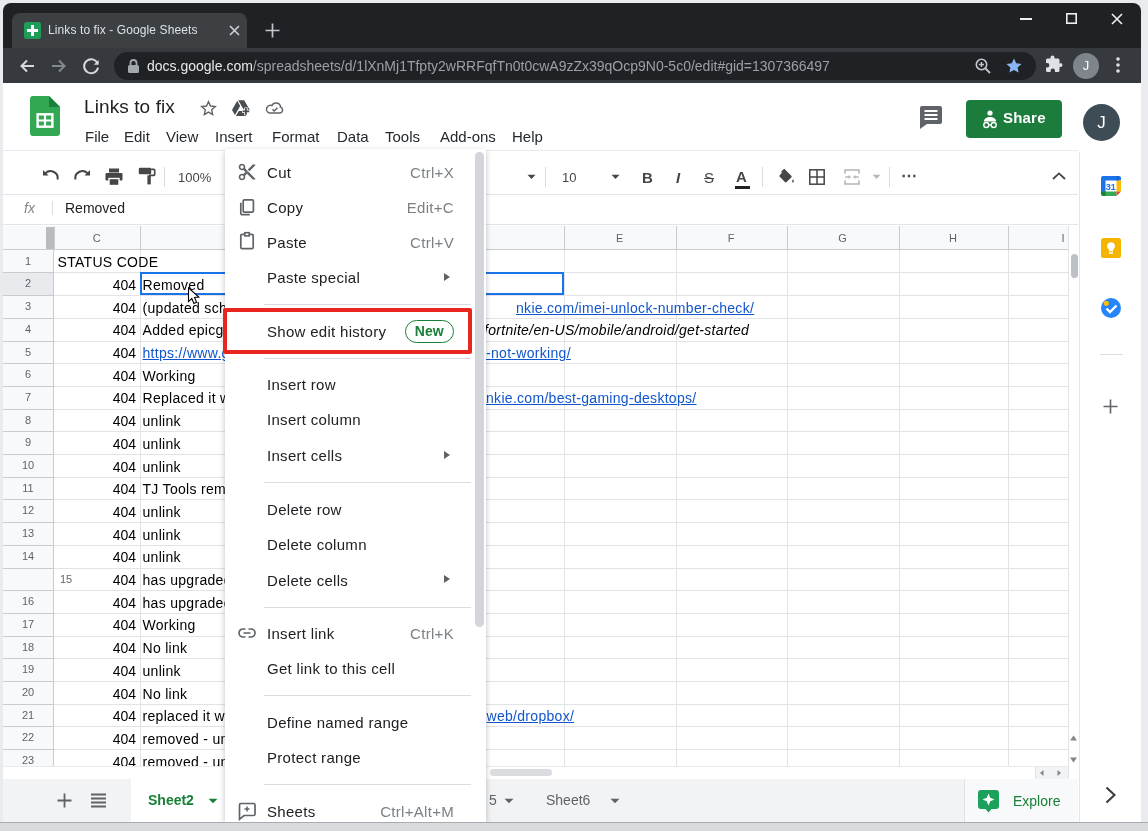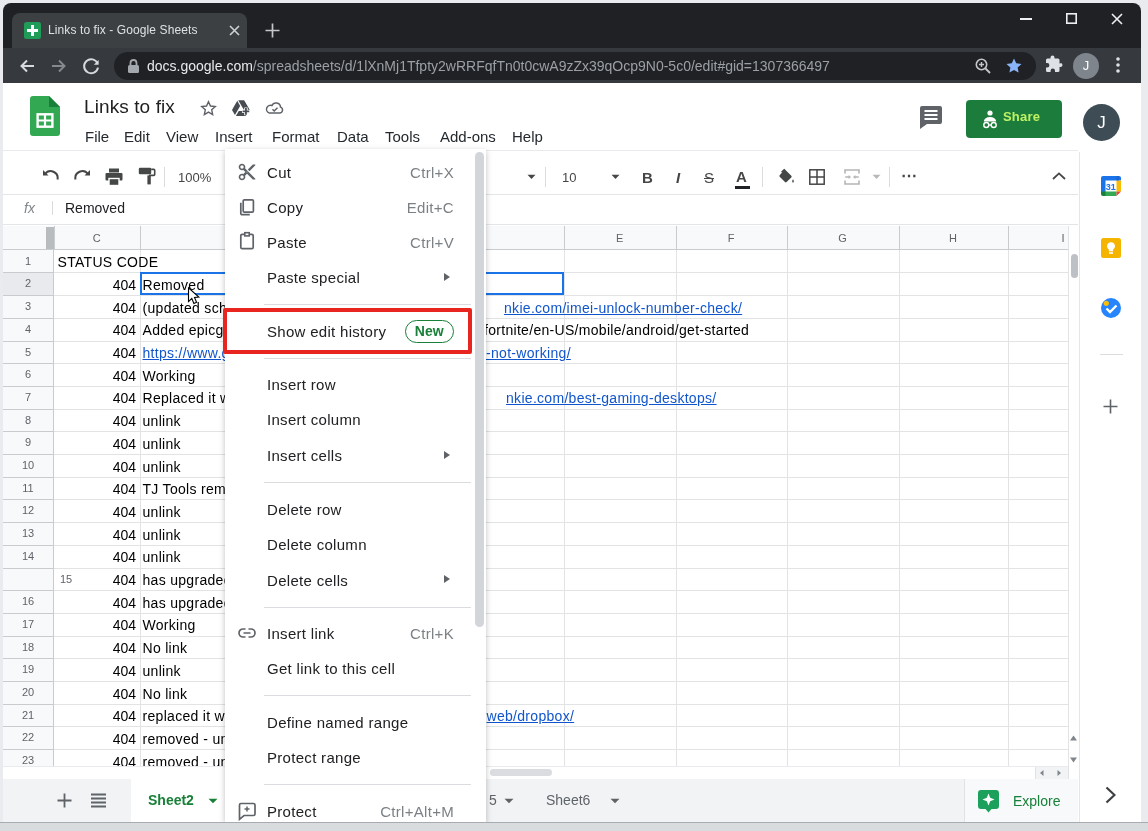--- a/index.html
+++ b/index.html
@@ -134,21 +134,21 @@
   <path d="M4.5 5 h13 M4.5 9 h13 M4.5 13 h13" stroke="#fff" stroke-width="1.8"></path>
 </svg>
 <div class="abs" style="left:966px;top:100px;width:96px;height:38px;background:#1C7C3C;border-radius:4px;">
   <svg class="abs" style="left:13px;top:8px" width="22" height="22" viewBox="0 0 22 22">
     <circle cx="11" cy="5" r="2.6" fill="#fff"></circle>
     <path d="M4.8 13.5 a6.2 4.6 0 0 1 12.4 0 Z" fill="#fff"></path>
     <circle cx="7.3" cy="17" r="2.5" fill="none" stroke="#fff" stroke-width="1.4"></circle>
     <circle cx="14.7" cy="17" r="2.5" fill="none" stroke="#fff" stroke-width="1.4"></circle>
     <path d="M9.8 17 h2.4" stroke="#fff" stroke-width="1.4"></path>
   </svg>
-  <div class="abs" style="left:37px;top:9px;font-size:13px;font-weight:bold;color:#bef264;letter-spacing:.2px;">Share</div>
+  <div class="abs" style="left:37px;top:9px;font-size:15px;font-weight:bold;color:#ffffff;letter-spacing:.2px;">Share</div>
 </div>
 <div class="abs" style="left:1083px;top:104px;width:37px;height:37px;border-radius:50%;background:#3E4D55;color:#fff;font-size:17px;text-align:center;line-height:37px;">J</div>
 
 <div class="abs" style="left:3px;top:150px;width:1075px;height:1px;background:#E8EAED;"></div>
 <svg class="abs" style="left:42px;top:169px" width="18" height="16" viewBox="0 0 18 16">
   <path d="M3 5 a7 7 0 0 1 12.5 5.5" stroke="#444746" stroke-width="2" fill="none"></path>
   <path d="M1 1 v5.5 h5.5 Z" fill="#444746"></path>
 </svg>
 <svg class="abs" style="left:73px;top:169px" width="18" height="16" viewBox="0 0 18 16">
   <path d="M15 5 a7 7 0 0 0 -12.5 5.5" stroke="#444746" stroke-width="2" fill="none"></path>
@@ -341,24 +341,24 @@
 <div class="celltxt" style="left:0.5px;top:322.0px;">has upgraded to windo</div>
 <div class="celltxt" style="left:0.5px;top:344.7px;">has upgraded to windo</div>
 <div class="celltxt" style="left:0.5px;top:367.4px;">Working</div>
 <div class="celltxt" style="left:0.5px;top:390.1px;">No link</div>
 <div class="celltxt" style="left:0.5px;top:412.8px;">unlink</div>
 <div class="celltxt" style="left:0.5px;top:435.5px;">No link</div>
 <div class="celltxt" style="left:0.5px;top:458.2px;">replaced it with the offic</div>
 <div class="celltxt" style="left:0.5px;top:480.9px;">removed - unlink</div>
 <div class="celltxt" style="left:0.5px;top:503.6px;">removed - unlink</div>
 </div>
-<div class="celltxt link" style="left:477px;top:299.6px;padding-left:27px;">nkie.com/imei-unlock-number-check/</div>
-<div class="celltxt" style="left:484px;top:322.3px;">fortnite/en-US/mobile/android/get-started</div>
+<div class="celltxt link" style="left:489px;top:299.6px;padding-left:27px;">nkie.com/imei-unlock-number-check/</div>
+<div class="celltxt" style="left:484px;top:322.3px;font-style:italic;">fortnite/en-US/mobile/android/get-started</div>
 <div class="celltxt link" style="left:486px;top:345.0px;">-not-working/</div>
-<div class="celltxt link" style="left:506px;top:390.4px;text-align:right;">nkie.com/best-gaming-desktops/</div>
+<div class="celltxt link" style="left:486px;top:390.4px;text-align:right;">nkie.com/best-gaming-desktops/</div>
 <div class="celltxt link" style="left:486.5px;top:708.2px;">web/dropbox/</div>
 <div class="abs" style="left:139.5px;top:272.4px;width:424.5px;height:22.7px;border:2px solid #1A73E8;box-sizing:border-box;"></div>
 <svg class="abs" style="left:187px;top:287px" width="15" height="18" viewBox="0 0 15 18">
 <path d="M1.5 0.8 L1.5 14.6 L4.8 11.5 L6.9 16.4 L9.6 15.2 L7.5 10.4 L11.8 10 Z" fill="#fff" stroke="#000" stroke-width="1.1"></path>
 </svg>
 
 <div class="abs" style="left:3px;top:766px;width:1065px;height:13px;background:#fff;border-top:1px solid #E8EAED;box-sizing:border-box;"></div>
 <div class="abs" style="left:490px;top:768.5px;width:62px;height:7px;background:#DADCE0;border-radius:3.5px;"></div>
 <div class="abs" style="left:1035px;top:767px;width:33px;height:12px;background:#F1F3F4;border-left:1px solid #E0E2E4;box-sizing:border-box;"></div>
 <svg class="abs" style="left:1038px;top:769px" width="8" height="8" viewBox="0 0 8 8">
@@ -473,18 +473,18 @@
     <div class="shortcut" style="top:476px;">Ctrl+K</div>
   <div class="menuitem" style="top:511px;">Get link to this cell</div>
   <div class="mdiv" style="top:546px;"></div>
   <div class="menuitem" style="top:565px;">Define named range</div>
   <div class="menuitem" style="top:600px;">Protect range</div>
   <div class="mdiv" style="top:635.4px;"></div>
   <svg class="micon" style="top:652px" width="20" height="20" viewBox="0 0 20 20">
     <path d="M3.5 2.5 h13 a1.5 1.5 0 0 1 1.5 1.5 v9 a1.5 1.5 0 0 1 -1.5 1.5 H7 l-4.5 3.8 V4 a1.5 1.5 0 0 1 1.5 -1.5 Z" fill="none" stroke="#5F6368" stroke-width="1.7"></path>
     <path d="M10 5.5 v5 M7.5 8 h5" stroke="#5F6368" stroke-width="1.5"></path>
   </svg>
-  <div class="menuitem" style="top:654px;">Protect</div>
+  <div class="menuitem" style="top:654px;">Sheets</div>
     <div class="shortcut" style="top:654px;">Ctrl+Alt+M</div>
   <div class="abs" style="left:249.5px;top:3px;width:9px;height:475px;background:#D2D5D9;border-radius:4.5px;"></div>
 </div>
 <div class="abs" style="left:222.5px;top:307.5px;width:249px;height:46.5px;border:4px solid #E8261F;border-radius:2px;box-sizing:border-box;"></div>
 <div id="botstrip"></div>
 
 </body></html>

